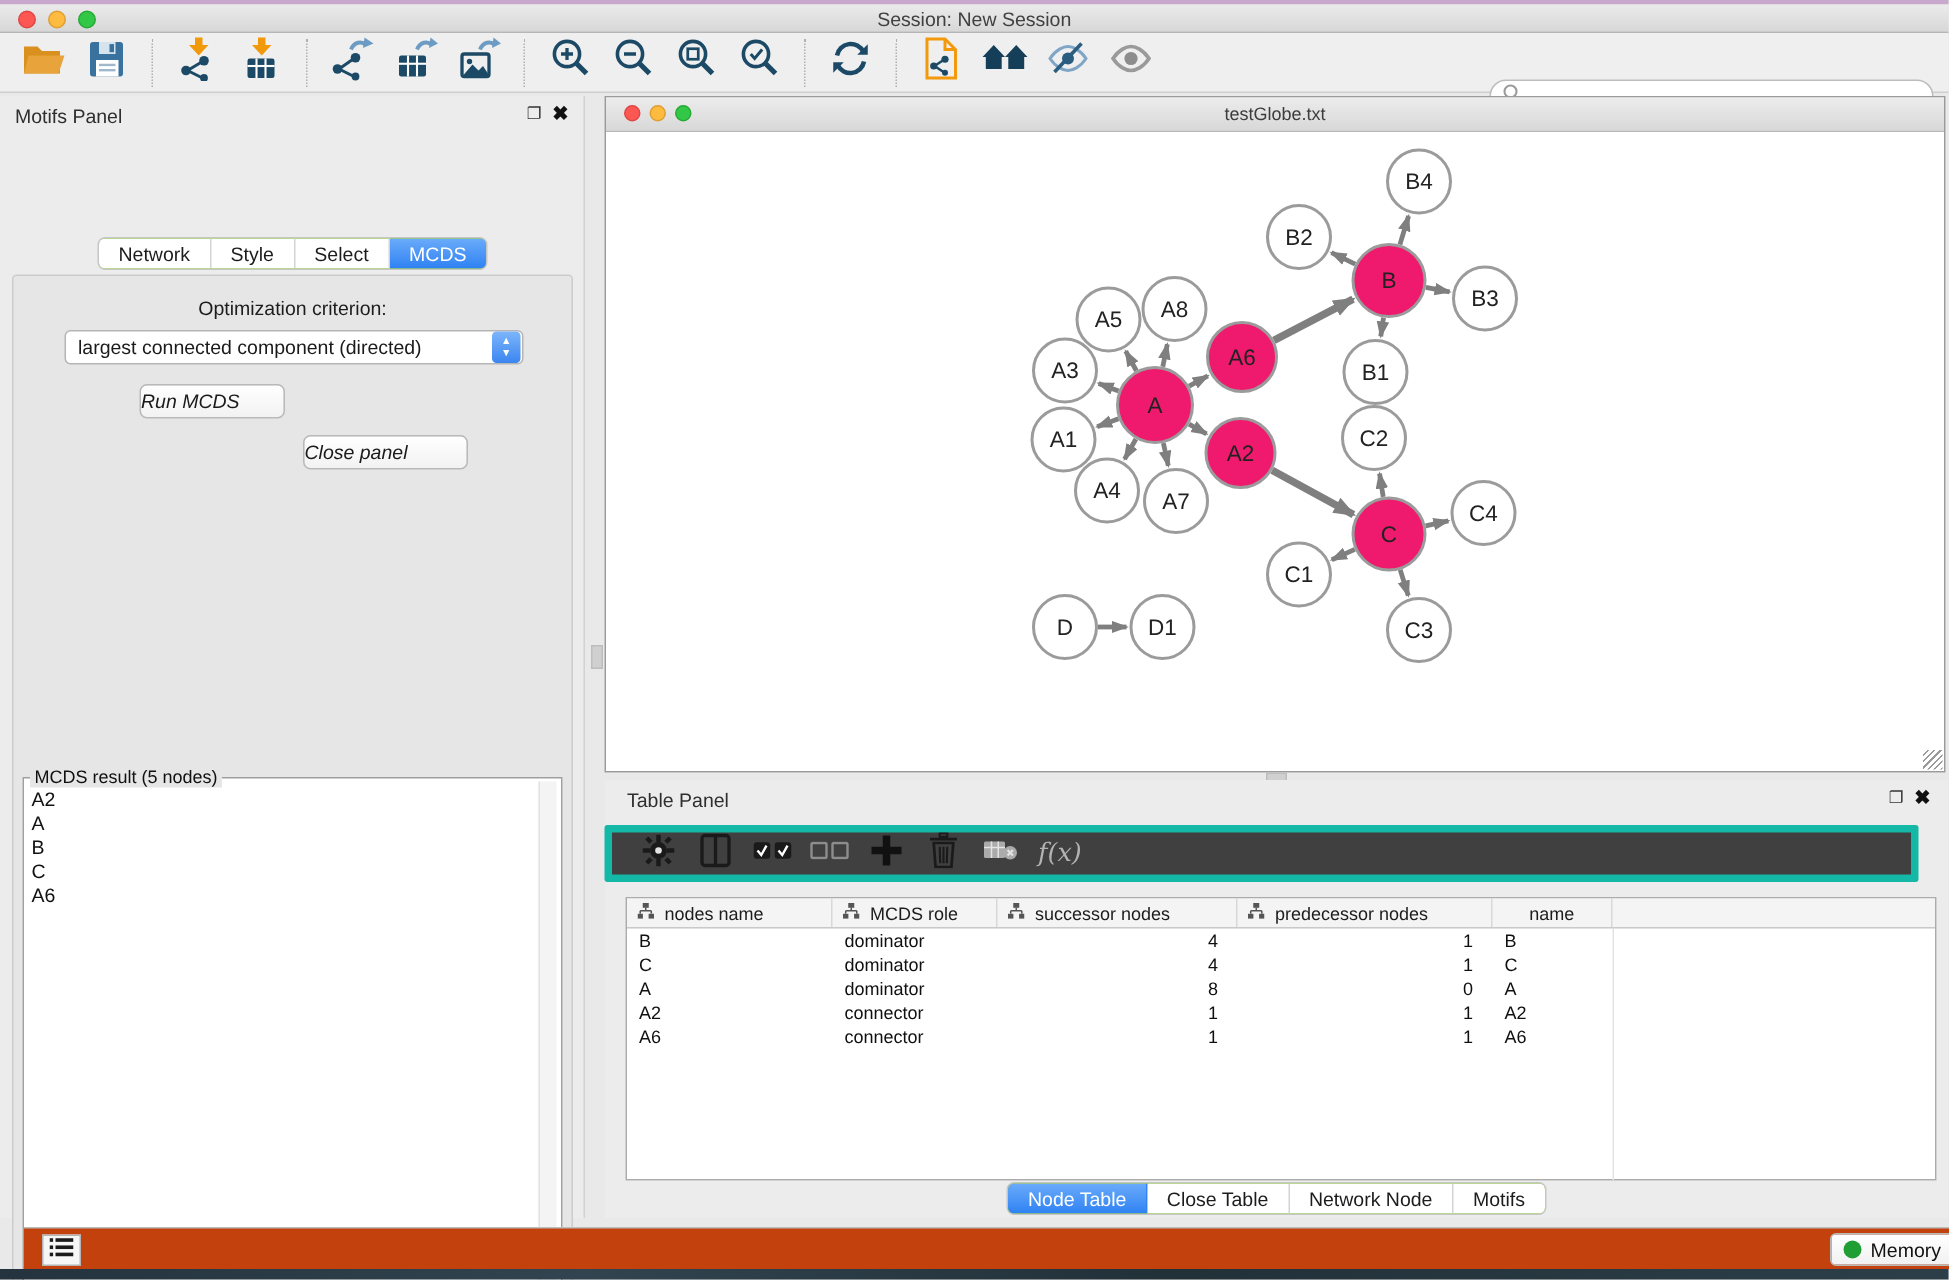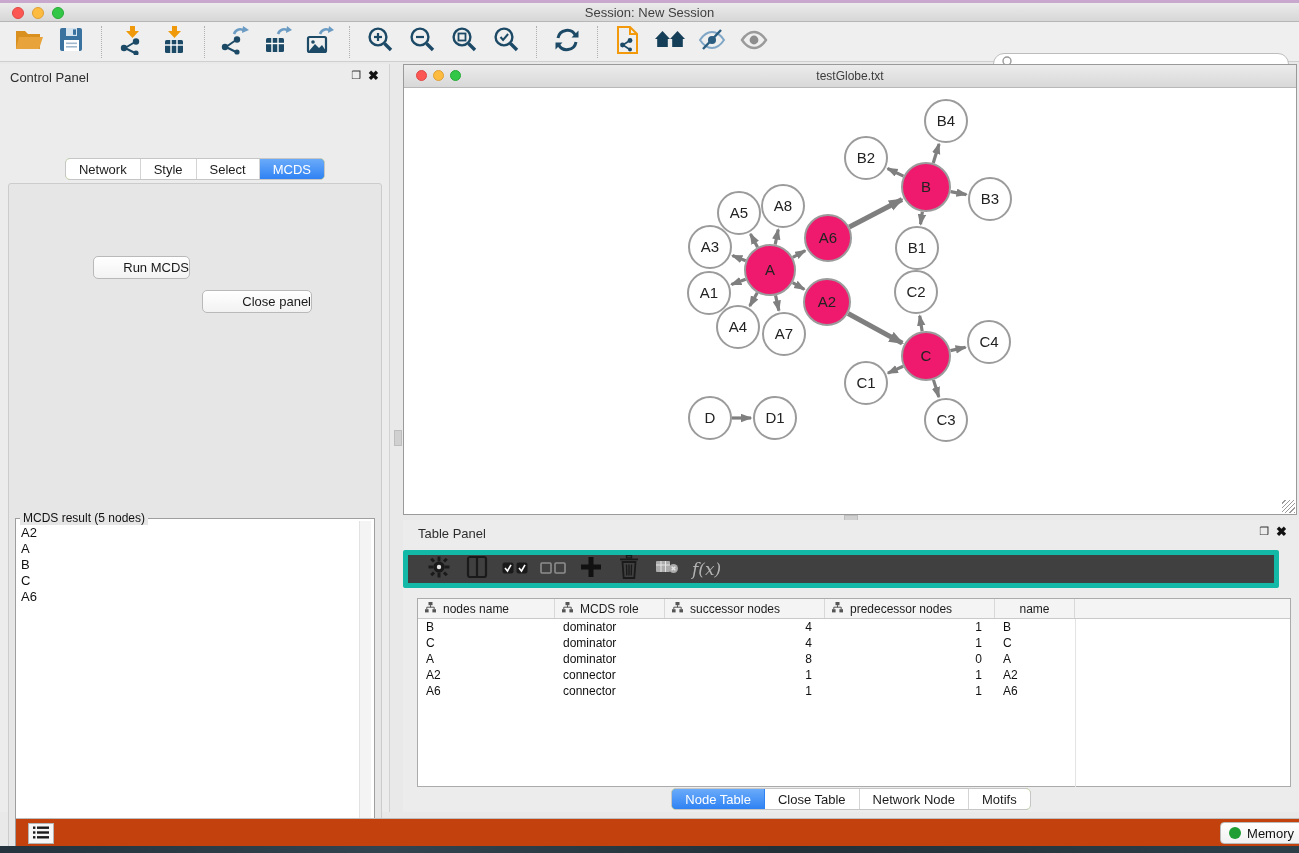--- a/index.html
+++ b/index.html
@@ -44,21 +44,21 @@
   #cp-content { position:absolute; left:8px; top:119px; width:374px; height:688px;
     background:#e6e6e6; border:1px solid #cccccc; border-radius:3px; }
   #opt-label { position:absolute; left:0; top:14px; width:100%; text-align:center; font-size:13px; color:#1d1d1d; }
   #criterion-select { position:absolute; left:34px; top:36px; width:306px; height:23px; background:#fff;
     border:1px solid #b5b5b5; border-radius:4px; display:flex; align-items:center; }
   #criterion-value { flex:1; font-size:13px; color:#1a1a1a; padding-left:8px; white-space:nowrap; }
   #criterion-stepper { width:19px; height:21px; border-radius:3px; margin-right:1px;
     background:linear-gradient(#7cb5fb,#3b86f0); color:#fff; font-size:7px; line-height:8px;
     display:flex; flex-direction:column; align-items:center; justify-content:center; }
   .push-btn { position:absolute; height:23px; background:linear-gradient(#ffffff,#f2f2f2);
-    border:1px solid #b9b9b9; border-radius:5px; font-size:13px; color:#1a1a1a; text-align:right; line-height:21px; }
+    border:1px solid #b9b9b9; border-radius:5px; font-size:13px; color:#1a1a1a; text-align:left; line-height:21px;font-style:italic; }
   #run-btn { left:84px; top:72px; width:97px; }
   #closepanel-btn { left:193px; top:72px; width:110px;margin-top:34px; }
 
   #mcds-fieldset { position:absolute; left:6px; top:334px; width:360px; height:345px;
     border:1px solid #9f9f9f; background:#fff; }
   #mcds-legend { position:absolute; left:4px; top:-8px; background:#e6e6e6; padding:0 3px; font-size:12px; color:#111; }
   #mcds-list { position:absolute; left:2px; top:6px; width:336px; }
   .mcds-item { font-size:13px; color:#111; line-height:16px; padding-left:3px; }
   #mcds-scroll { position:absolute; right:3px; top:2px; width:12px; height:338px; background:#f4f4f4; border-left:1px solid #e2e2e2; }
 
@@ -272,33 +272,41 @@
     <span><svg width="16" height="16" viewBox="0 0 16 16">
       <circle cx="7" cy="7" r="4" fill="none" stroke="#9a9a9a" stroke-width="1.4"></circle>
       <line x1="10" y1="10" x2="13.5" y2="13.5" stroke="#9a9a9a" stroke-width="1.4"></line>
         </svg></span>
     <input type="text" placeholder="" style="">
   </div>
 </div>
 
 <div id="control-panel" class="abs">
   <div id="cp-header">
-    <span id="cp-title">Control Panel</span>
+    <span id="cp-title">Motifs Panel</span>
     <span id="cp-float" class="panel-float">❐</span>
     <span id="cp-close" class="panel-close">✖</span>
   </div>
   <div id="cp-tabs-wrap">
       <div id="cp-tabs" class="seg-tabs">
         <div class="seg-tab">Network</div>
         <div class="seg-tab">Style</div>
         <div class="seg-tab">Select</div>
         <div class="seg-tab active">MCDS</div>
       </div>
     </div>
   <div id="cp-content">
+    <div id="opt-label">Optimization criterion:</div>
+    <div id="criterion-select">
+      <span id="criterion-value">largest connected component (directed)</span>
+      <span id="criterion-stepper">
+          <span>▲</span>
+          <span>▼</span>
+        </span>
+    </div>
     <div id="run-btn" class="push-btn">Run MCDS</div>
     <div id="closepanel-btn" class="push-btn">Close panel</div>
     <div id="mcds-fieldset">
       <span id="mcds-legend">MCDS result (5 nodes)</span>
       <div id="mcds-list">
           <div class="mcds-item">A2</div>
           <div class="mcds-item">A</div>
           <div class="mcds-item">B</div>
           <div class="mcds-item">C</div>
           <div class="mcds-item">A6</div>

